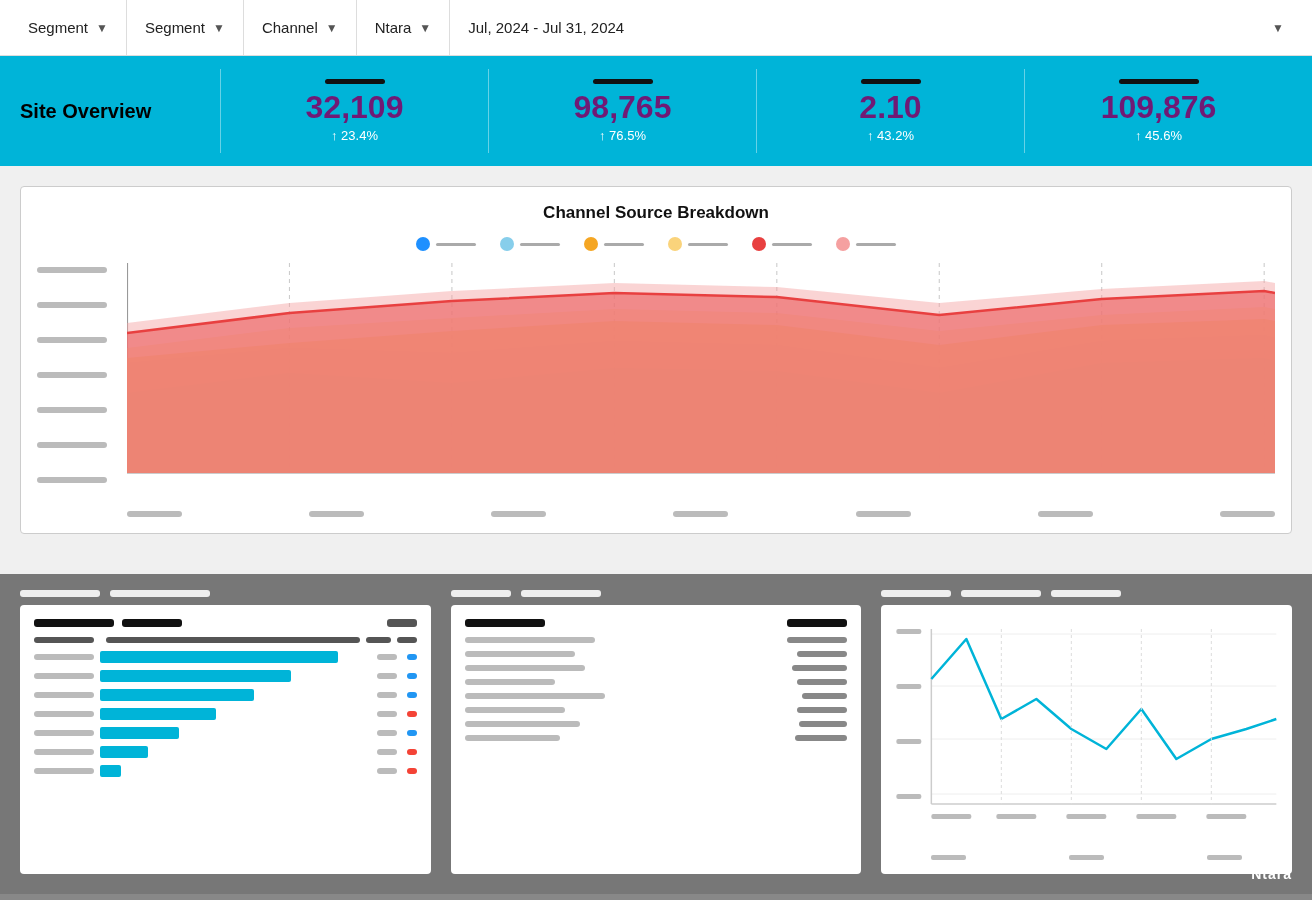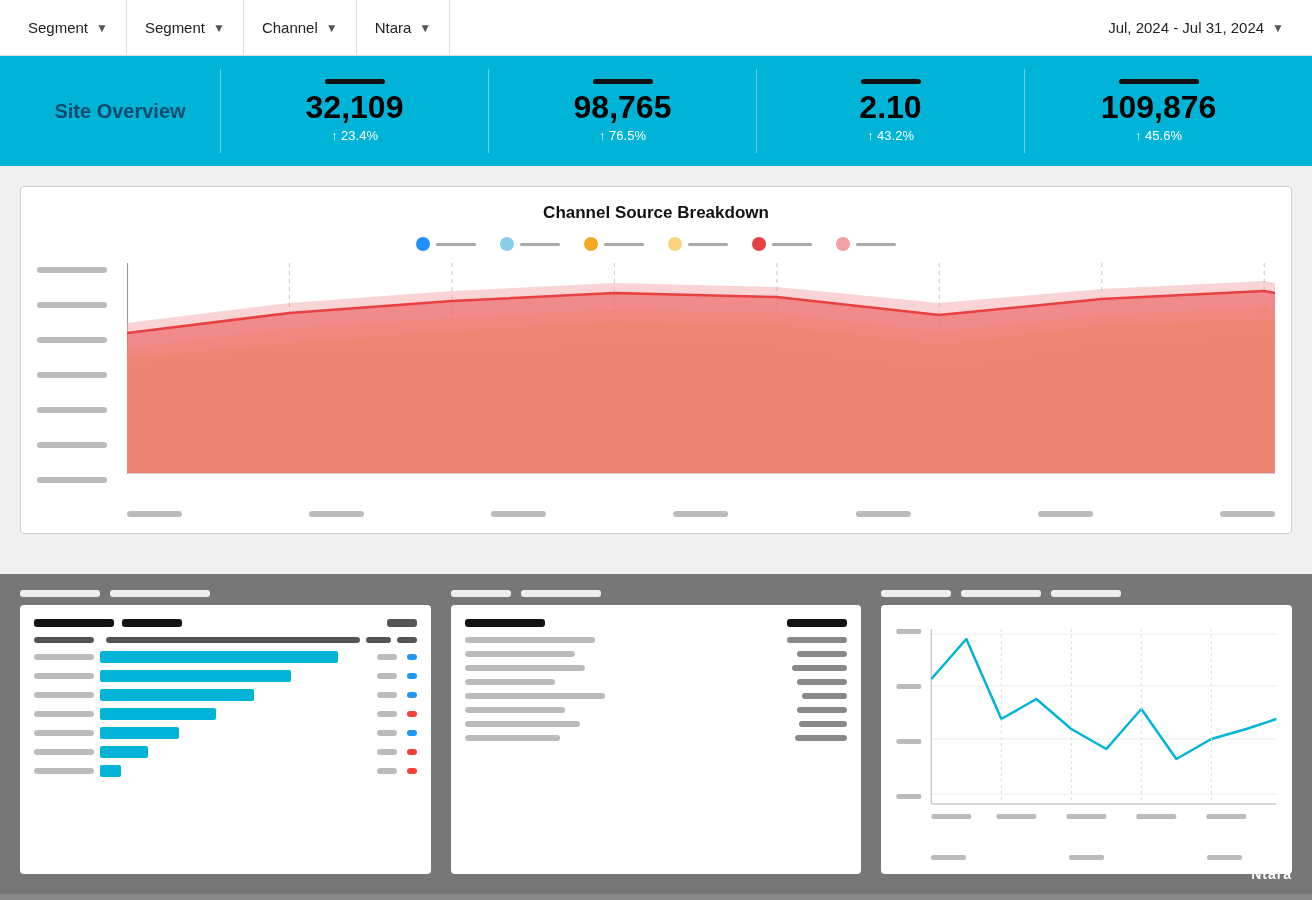--- a/index.html
+++ b/index.html
@@ -19,58 +19,57 @@
       align-items: center;
       gap: 8px;
       padding: 8px 18px;
       border-right: 1px solid #ddd;
       height: 100%;
       cursor: pointer;
       font-size: 15px;
       font-weight: 500;
       color: #222;
     }
-    .filter-item:last-child { border-right: none; flex: 1; justify-content: flex-end; }
+    .filter-item:last-child { border-right: none; flex: 1; justify-content: space-between; }
     .filter-item .chevron { color: #555; font-size: 12px; }
 
     
     .site-overview {
       display: flex;
       align-items: center;
       background: #00b4d8;
       height: 110px;
       padding: 0 20px;
       gap: 0;
     }
     .site-overview-label {
       font-size: 20px;
       font-weight: bold;
-      color: #0c4a6e;
+      color: #000000;
       min-width: 200px;
-      text-align: center;
     }
     .metric-block {
       display: flex;
       flex-direction: column;
       align-items: center;
       flex: 1;
       border-left: 1px solid rgba(255,255,255,0.4);
       padding: 10px 20px;
     }
     .metric-indicator {
       width: 60px;
       height: 5px;
       background: #111;
       border-radius: 3px;
       margin-bottom: 6px;
     }
     .metric-value {
       font-size: 32px;
       font-weight: bold;
-      color: #000000;
+      color: #701a75;
       line-height: 1.1;
     }
     .metric-change {
       font-size: 13px;
       color: #fff;
       margin-top: 2px;
     }
 
     
     .main-area {

